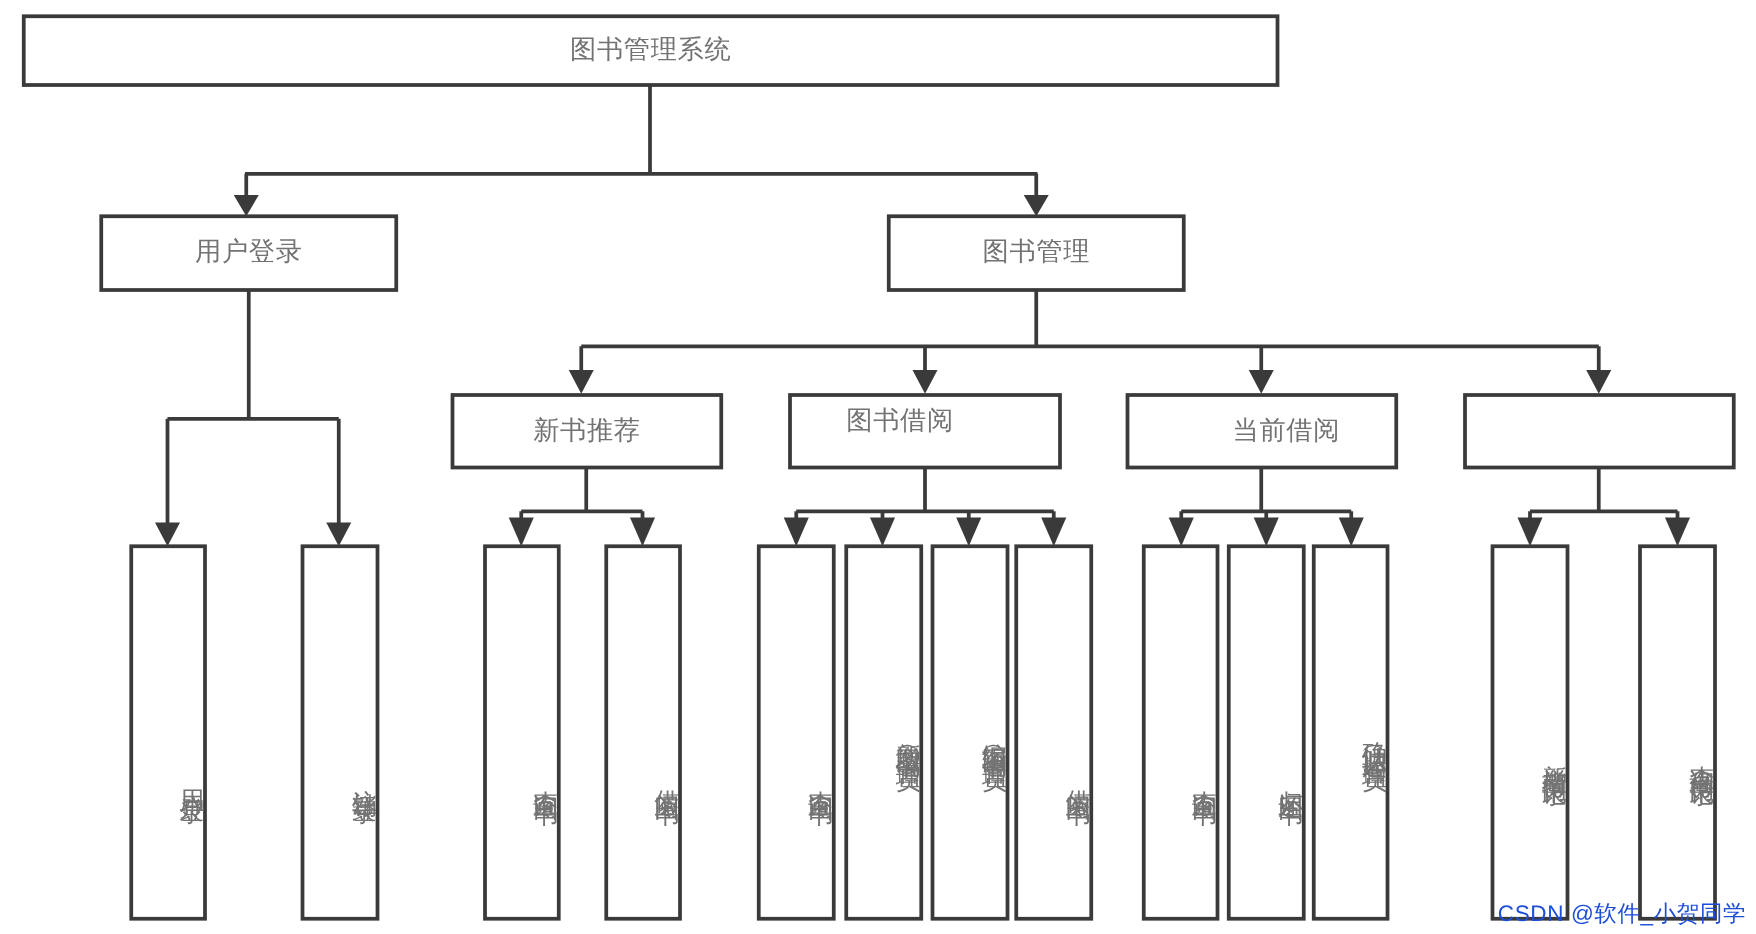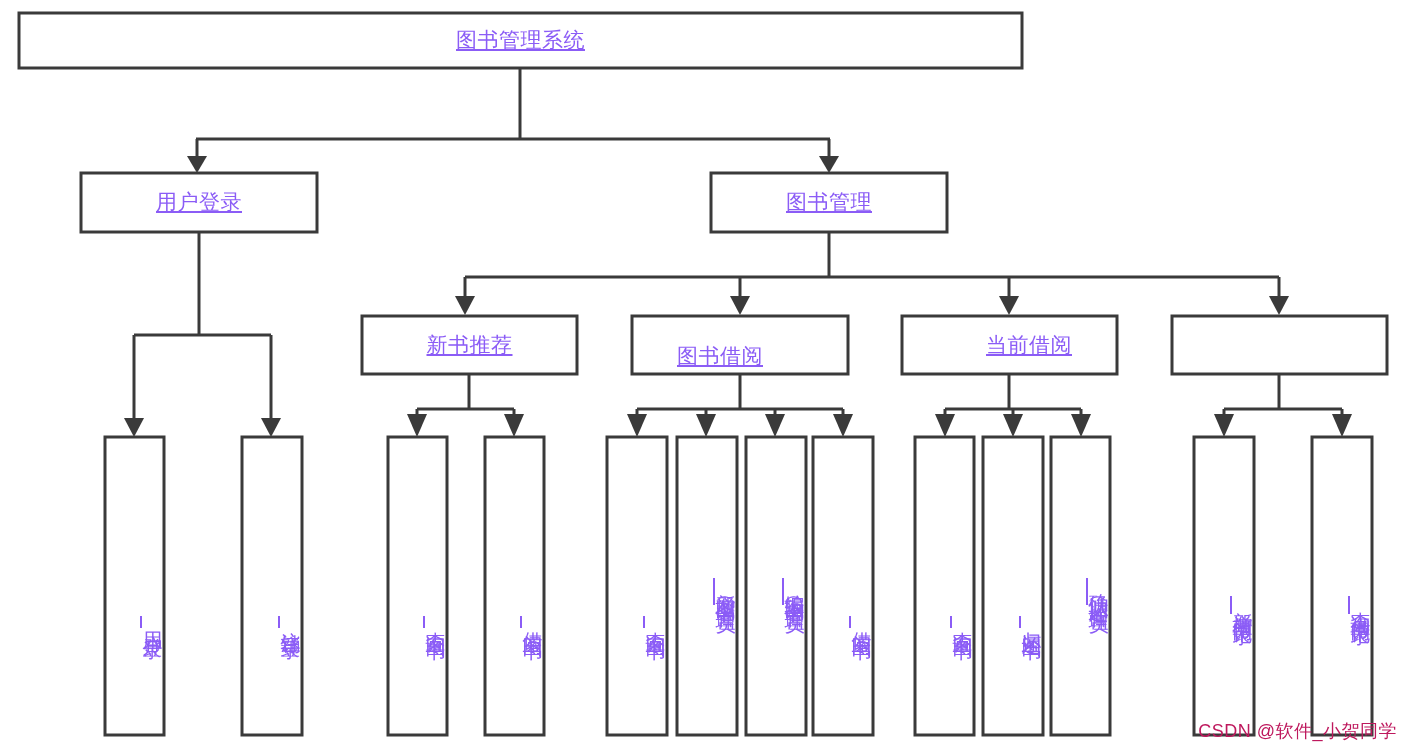--- a/index.html
+++ b/index.html
@@ -39,43 +39,42 @@
   }
   .arrow-head {
     fill: #3a3a3a;
     stroke: none;
   }
   .node-label {
     position: absolute;
     display: flex;
     align-items: center;
     justify-content: center;
-    color: #8b5cf6;
+    color: #737373;
     font-family: "Liberation Sans", "DejaVu Sans", sans-serif;
     font-size: 21px;
     line-height: 1.18;
     letter-spacing: 0.5px;
     white-space: pre;
     pointer-events: none;
-    text-decoration: underline;
   }
   .node-label.vertical {
     writing-mode: vertical-rl;
     text-orientation: upright;
     font-size: 20px;
     letter-spacing: 3px;
     align-items: flex-start;
     padding-top: 4px;
     box-sizing: border-box;
   }
   .watermark {
     position: absolute;
     right: 8px;
     bottom: 4px;
-    color: #be185d;
+    color: #1d4ed8;
     font-size: 18px;
     font-family: "Liberation Sans", "DejaVu Sans", sans-serif;
     letter-spacing: 0.5px;
     white-space: pre;
   }
 </style>
 </head>
 <body>
 
 <div id="diagram-root">
@@ -170,21 +169,21 @@
     <rect class="node-box" x="1312" y="437" width="60" height="298"></rect>
 
   </svg>
 
   <div class="node-label" style="left:19px; top:13px; width:1003px; height:55px;">图书管理系统</div>
 
   <div class="node-label" style="left:81px; top:173px; width:236px; height:59px;">用户登录</div>
   <div class="node-label" style="left:362px; top:316px; width:215px; height:58px;">新书推荐</div>
 
   <div class="node-label" style="left:711px; top:173px; width:236px; height:59px;">图书管理</div>
-  <div class="node-label" style="left:632px; top:327px; width:176px; height:58px;">图书借阅</div>
+  <div class="node-label" style="left:632px; top:308px; width:176px; height:58px;">图书借阅</div>
   <div class="node-label" style="left:902px; top:316px; width:254px; height:58px;">当前借阅</div>
 
   <div class="node-label vertical" style="left:105px; top:505px; width:59px; height:230px;">用户登录</div>
   <div class="node-label vertical" style="left:242px; top:505px; width:60px; height:230px;">注销登录</div>
 
   <div class="node-label vertical" style="left:388px; top:505px; width:59px; height:230px;">查询图书</div>
   <div class="node-label vertical" style="left:485px; top:505px; width:59px; height:230px;">借阅图书</div>
 
   <div class="node-label vertical" style="left:607px; top:505px; width:60px; height:230px;">查询图书</div>
   <div class="node-label vertical" style="left:677px; top:443px; width:60px; height:292px;">新增图书（管理员）</div>

